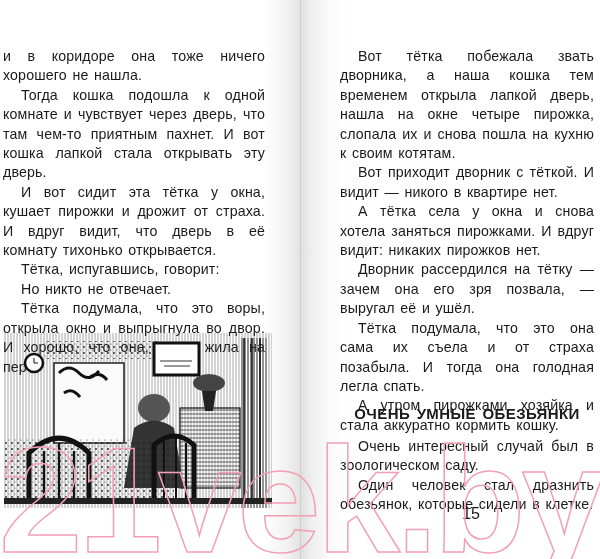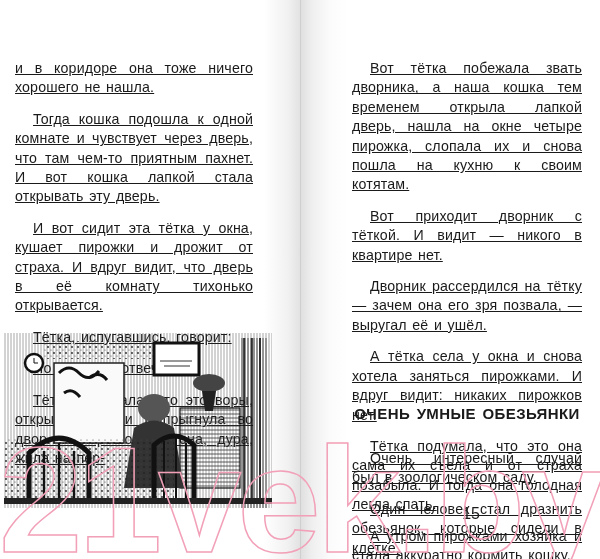--- a/index.html
+++ b/index.html
@@ -20,21 +20,21 @@
       background: linear-gradient(to right, #dedede 0%, #efefef 4%, #fbfbfb 10%, #ffffff 16%, #ffffff 100%);
     }
     .gutter-line {
       position: absolute; left: 300px; top: 0; width: 1px; height: 559px;
       background: #cfcfcf;
     }
     .text {
       position: absolute; font-size: 14.2px; line-height: 19.4px;
       text-align: justify; word-spacing: 1.5px; letter-spacing: 0.15px;
     }
-    .text p { margin: 12px; text-indent: 0; text-decoration: underline; }
+    .text p { margin: 0; text-indent: 0; }
     .text p.indent { text-indent: 18px; }
     .left-text { left: 3px; top: 47px; width: 262px; }
     .right-text { left: 340px; top: 47px; width: 254px; }
     .right-text-2 { left: 340px; top: 437px; width: 254px; }
     .chapter-title {
       position: absolute; left: 340px; top: 405px; width: 254px;
       text-align: center; font-weight: bold; font-size: 15px; letter-spacing: 0.4px;
       word-spacing: 2px;
     }
     .page-number {
@@ -98,22 +98,22 @@
   <path d="M25 170 V120 q30 -30 60 0 V170" stroke="#111" stroke-width="5" fill="none"></path>
   <path d="M40 168 V118 M55 168 V110 M70 168 V118" stroke="#111" stroke-width="2.5"></path>
   <path d="M150 170 V112 q20 -18 40 0 V170" stroke="#111" stroke-width="5" fill="none"></path>
   <path d="M160 168 V108 M172 168 V105 M182 168 V110" stroke="#111" stroke-width="2"></path>
   <rect x="0" y="165" width="268" height="6" fill="#222"></rect>
 </svg>
 
 <div class="text right-text">
   <p class="indent">Вот тётка побежала звать дворника, а наша кошка тем временем открыла лапкой дверь, нашла на окне четыре пирожка, слопала их и снова пошла на кухню к своим котятам.</p>
   <p class="indent">Вот приходит дворник с тёткой. И видит — никого в квартире нет.</p>
+  <p class="indent">А тётка села у окна и снова хотела заняться пирожками. И вдруг видит: никаких пирожков нет.</p>
   <p class="indent">Дворник рассердился на тётку — зачем она его зря позвала, — выругал её и ушёл.</p>
-  <p class="indent">А тётка села у окна и снова хотела заняться пирожками. И вдруг видит: никаких пирожков нет.</p>
   <p class="indent">Тётка подумала, что это она сама их съела и от страха позабыла. И тогда она голодная легла спать.</p>
   <p class="indent">А утром пирожками хозяйка и стала аккуратно кормить кошку.</p>
 </div>
 
 <div class="chapter-title">ОЧЕНЬ УМНЫЕ ОБЕЗЬЯНКИ</div>
 
 <div class="text right-text-2">
   <p class="indent">Очень интересный случай был в зоологическом саду.</p>
   <p class="indent">Один человек стал дразнить обезьянок, которые сидели в клетке.</p>
 </div>

